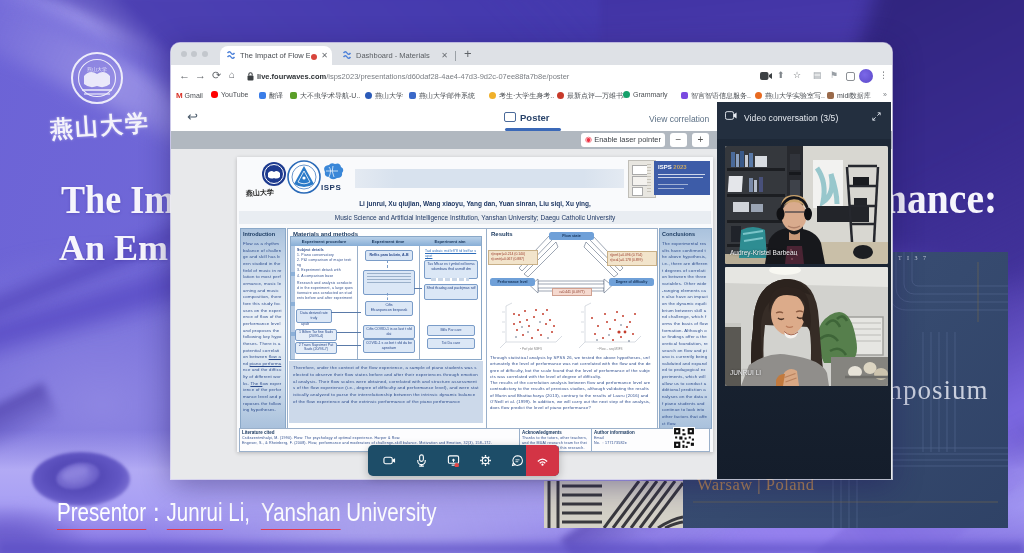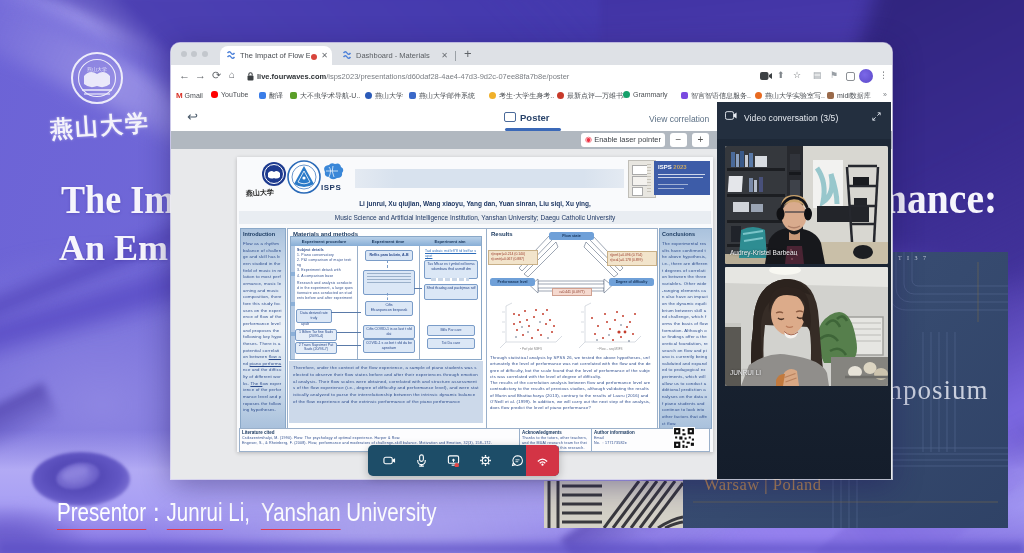--- a/index.html
+++ b/index.html
@@ -45,21 +45,21 @@
   #bg-ribbon2{left:-30px;top:250px;width:240px;height:36px;transform:rotate(-22deg);
     background:linear-gradient(180deg,rgba(86,74,192,0),#5a4ec2 55%,rgba(86,74,192,0));filter:blur(5px);}
   #bg-streak3{left:250px;top:470px;width:400px;height:120px;transform:rotate(-18deg);
     background:linear-gradient(90deg,rgba(176,168,240,0),#aaa2ee 45%,rgba(176,168,240,0));filter:blur(14px);opacity:.45;}
   #bg-botdark{left:0px;top:538px;width:1024px;height:15px;background:linear-gradient(180deg,rgba(88,76,198,0),#5a4ec4 85%);filter:blur(3px);opacity:.8;}
   
   #navyblock{left:683px;top:252px;width:325px;height:276px;background:linear-gradient(135deg,#3c5076 0%,#364a6f 50%,#2f4266 100%);overflow:hidden;}
   #navyblock .serif{position:absolute;font-family:"Liberation Serif",serif;color:#c9cfdd;}
   #nb-t1{left:198px;top:115px;font-size:27px;letter-spacing:1px;margin-top:8px;}
   #nb-t2{left:203px;top:144px;font-size:27px;letter-spacing:1px;}
-  #nb-warsaw{left:21px;top:223px;font-size:16.5px;color:#bd8c4e !important;letter-spacing:.5px;opacity:.92;}
+  #nb-warsaw{left:14px;top:223px;font-size:16.5px;color:#bd8c4e !important;letter-spacing:.5px;opacity:.92;}
   #nb-small{left:215px;top:3px;font-size:6px;color:#8fa0c0;letter-spacing:2px;}
   #stripesblock{left:544px;top:481px;width:139px;height:47px;background:#d6d3c9;overflow:hidden;}
   #sealwrap{left:40px;top:40px;width:130px;height:100px;}
   #yns{position:absolute;left:10px;top:70px;width:120px;font-size:23px;color:#f4f3fb;font-weight:bold;transform:rotate(-4deg);letter-spacing:2px;text-shadow:0 0 3px rgba(255,255,255,.45);}
   #bigtitle1,#bigtitle2,#bigmance{font-family:"Liberation Serif",serif;font-weight:bold;color:#f6f5fc;text-shadow:0 1px 3px rgba(60,48,150,.35);transform-origin:left top;}
   #bigtitle1{left:61px;top:175px;font-size:41px;transform:scaleX(.88);}
   #bigtitle2{left:59px;top:227px;font-size:36px;transform:scaleX(1);}
   #bigmance{left:874px;top:172px;font-size:45px;transform:scaleX(.88);}
   #presentor{left:57px;top:494.5px;font-size:26px;color:#fdfdff;transform:scaleX(.79);transform-origin:left top;}
   #presentor .ul{border-bottom:1.5px solid #e23a50;padding-bottom:2px;}

